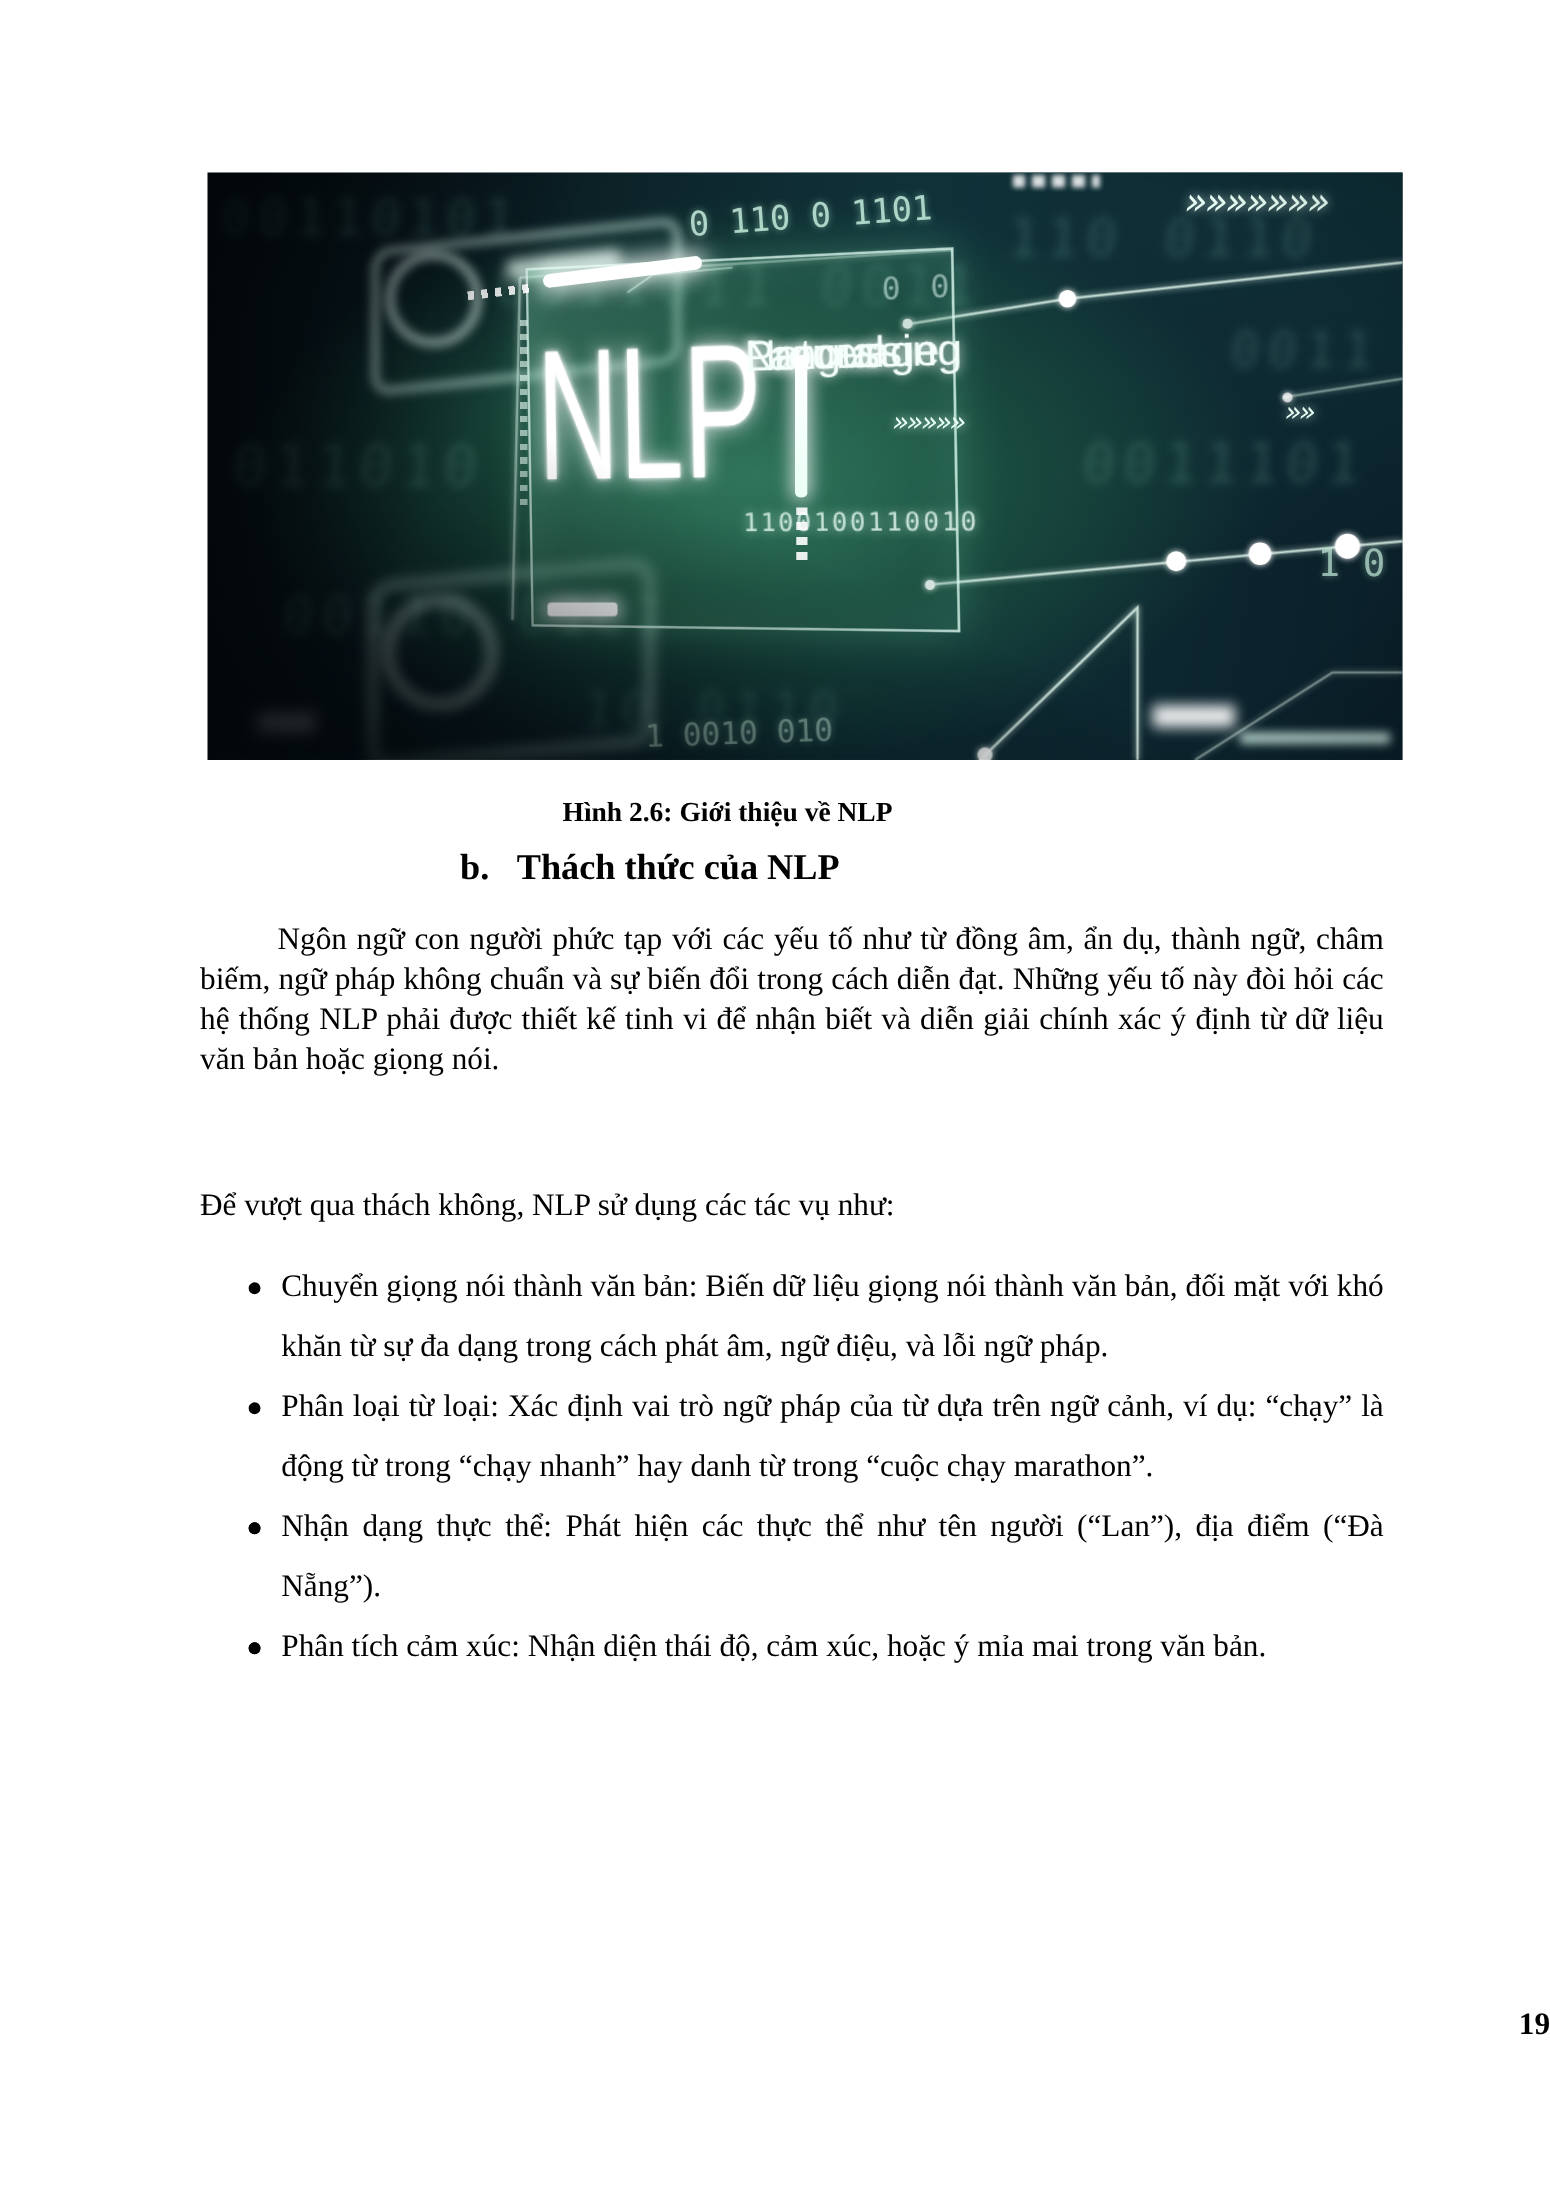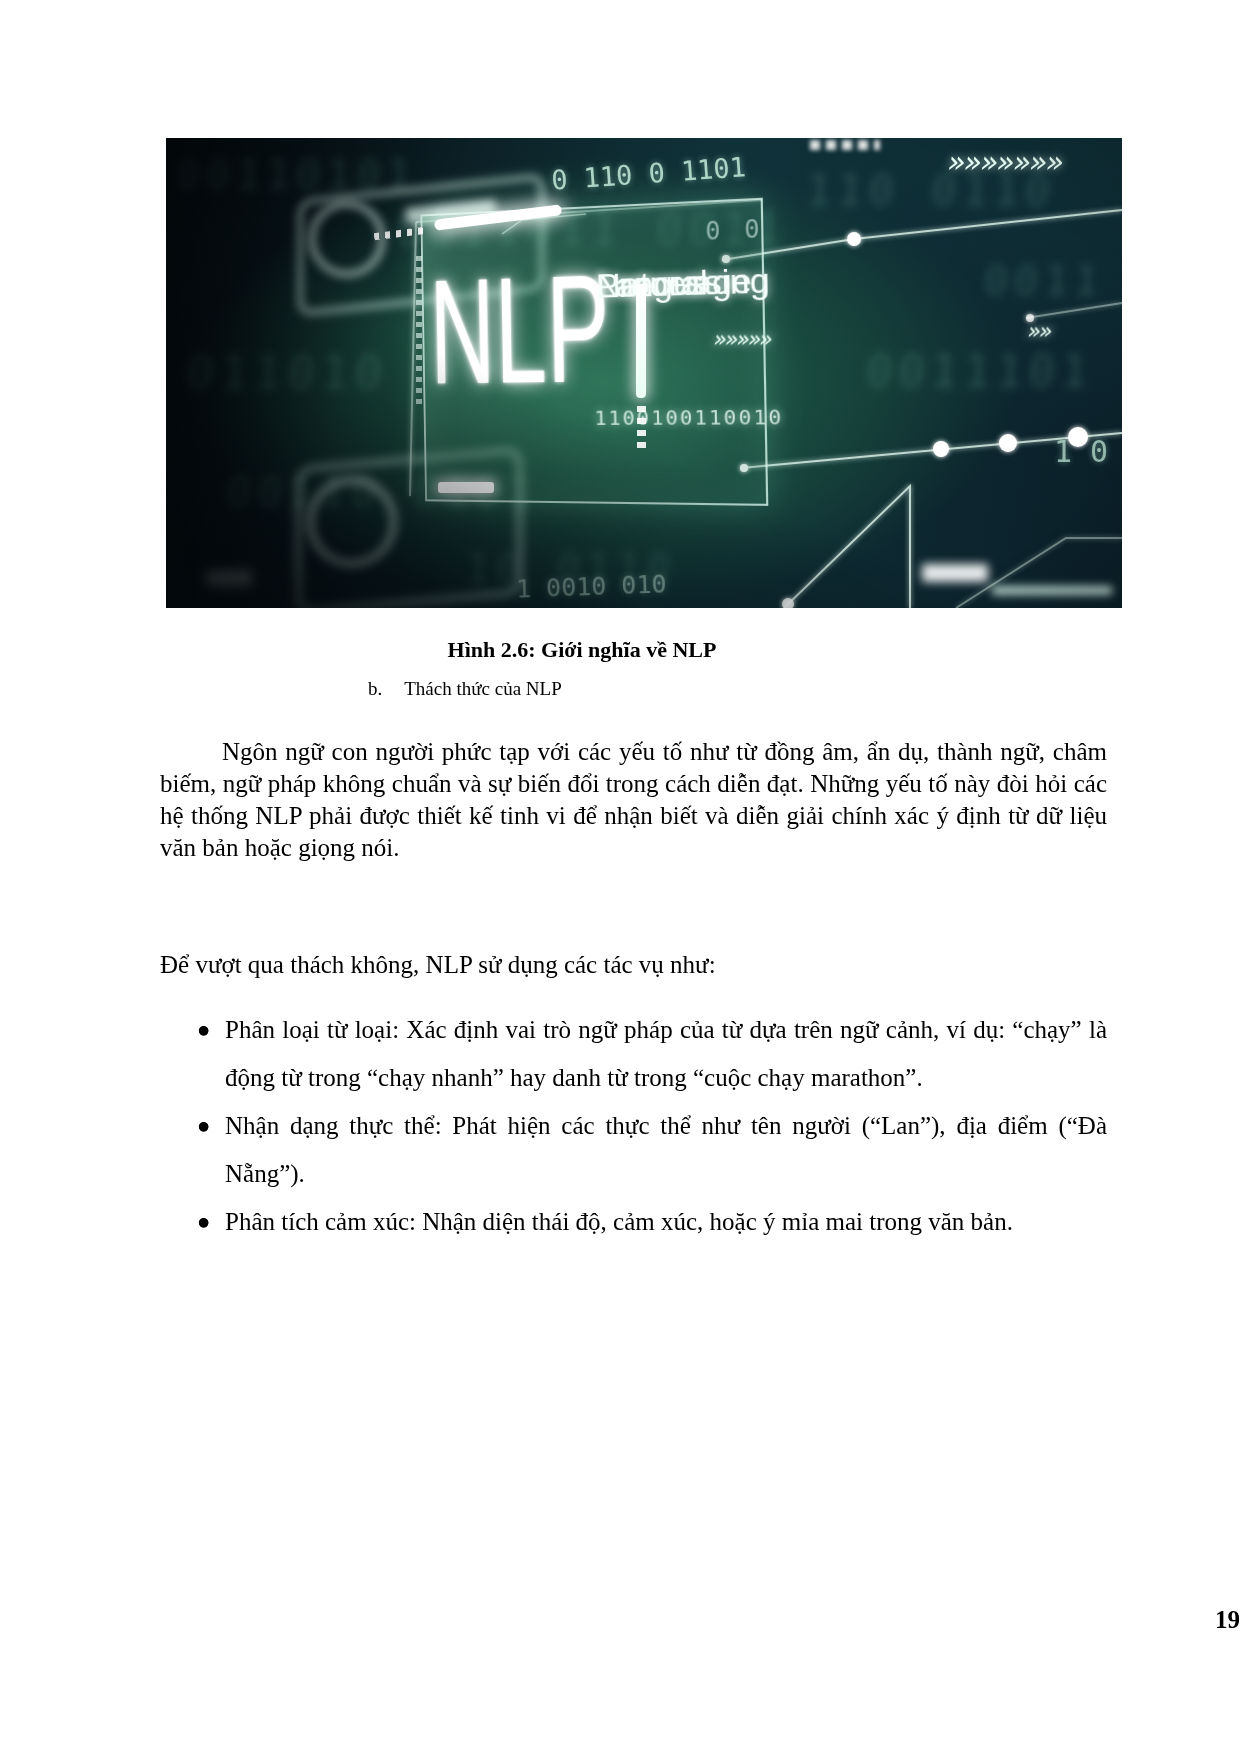--- a/index.html
+++ b/index.html
@@ -112,21 +112,21 @@
     pointer-events:none;
   }
 
   
   .caption {
     position:absolute; left:0; top:637px; width:1164px;
     text-align:center; font-weight:bold; font-size:22px;
   }
   .heading {
     position:absolute; left:368px; top:678px;
-    font-weight:normal; font-size:19px; white-space:nowrap;
+    font-weight:bold; font-size:29px; white-space:nowrap;
   }
   .heading .marker { margin-right:22px; }
   .para {
     position:absolute; left:160px; width:947px;
     font-size:25px; line-height:32px; text-align:justify;
   }
   .para1 { top:736px; text-indent:62px; }
   .para2 { top:949px; }
   .bullet-list {
     position:absolute; left:160px; top:1006px; width:947px; list-style:none;
@@ -221,31 +221,31 @@
   <div class="dash-col"></div>
   <div class="bar-bottom"></div>
   <div class="top-dashes"></div>
   <div class="blb1"></div>
   <div class="blb2"></div>
   <div class="blb3"></div>
 
   <div class="vignette"></div>
 </div>
 
-<div class="caption">Hình 2.6: Giới nghĩa về NLP</div>
+<div class="caption">Hình 2.6: Giới thiệu về NLP</div>
 
 <div class="heading">
   <span class="marker">b.</span><span>Thách thức của NLP</span>
 </div>
 
 <p class="para para1">Ngôn ngữ con người phức tạp với các yếu tố như từ đồng âm, ẩn dụ, thành ngữ, châm biếm, ngữ pháp không chuẩn và sự biến đổi trong cách diễn đạt. Những yếu tố này đòi hỏi các hệ thống NLP phải được thiết kế tinh vi để nhận biết và diễn giải chính xác ý định từ dữ liệu văn bản hoặc giọng nói.</p>
 <p class="para para2">Để vượt qua thách không, NLP sử dụng các tác vụ như:</p>
 
 <ul class="bullet-list">
-  <li><span class="bm">●</span></li>
+  <li><span class="bm">●</span><span>Chuyển giọng nói thành văn bản: Biến dữ liệu giọng nói thành văn bản, đối mặt với khó khăn từ sự đa dạng trong cách phát âm, ngữ điệu, và lỗi ngữ pháp.</span></li>
   <li><span class="bm">●</span><span>Phân loại từ loại: Xác định vai trò ngữ pháp của từ dựa trên ngữ cảnh, ví dụ: “chạy” là động từ trong “chạy nhanh” hay danh từ trong “cuộc chạy marathon”.</span></li>
   <li><span class="bm">●</span></li>
   <li><span class="bm">●</span><span>Nhận dạng thực thể: Phát hiện các thực thể như tên người (“Lan”), địa điểm (“Đà Nẵng”).</span></li>
   <li><span class="bm">●</span></li>
   <li><span class="bm">●</span><span>Phân tích cảm xúc: Nhận diện thái độ, cảm xúc, hoặc ý mỉa mai trong văn bản.</span></li>
 </ul>
 
 <div class="page-number">19</div>
 
 </body></html>

